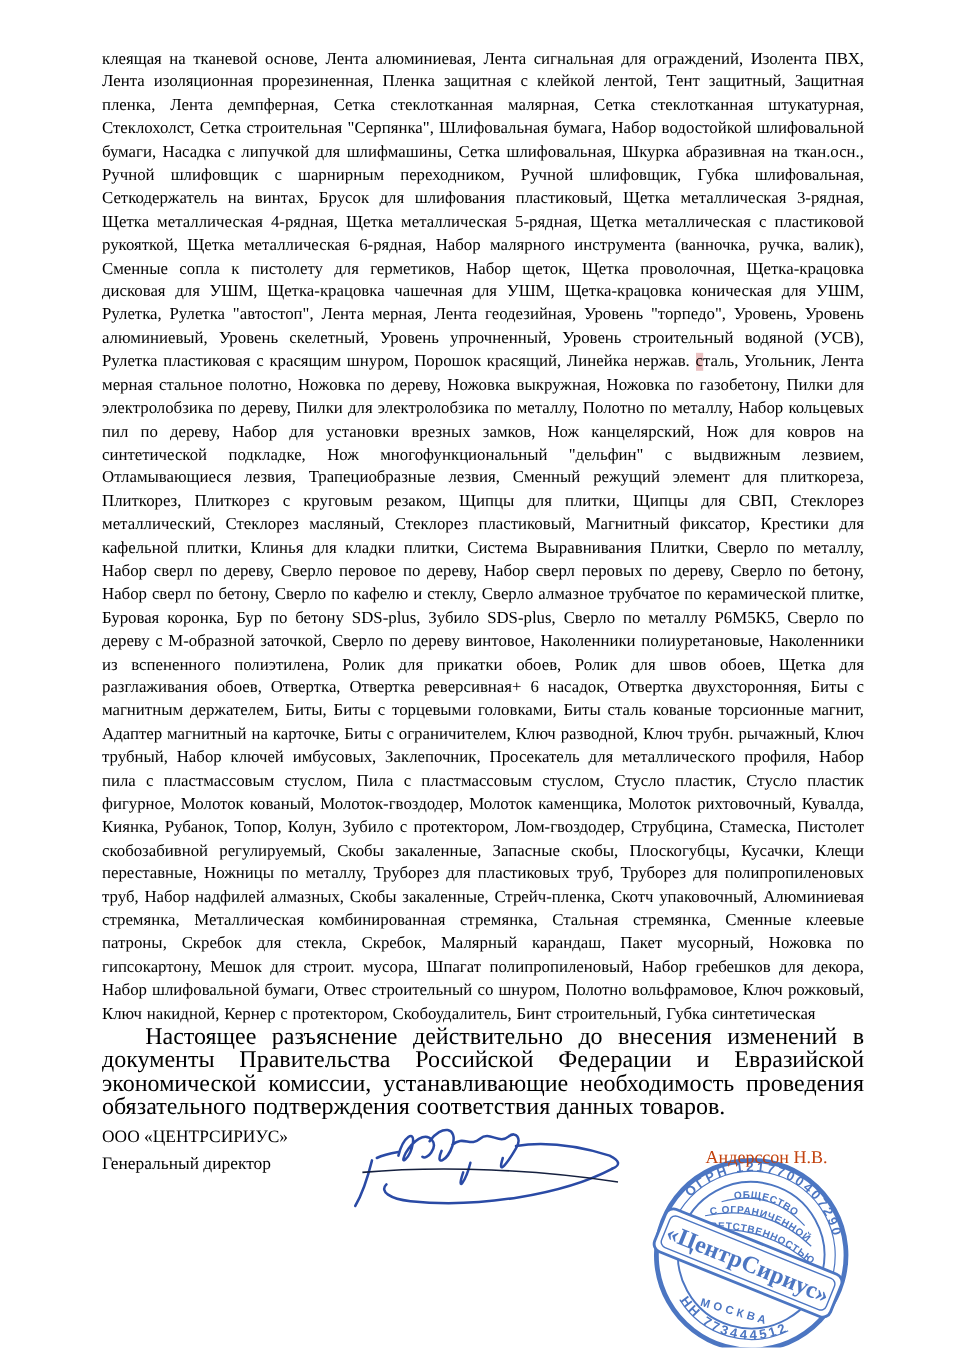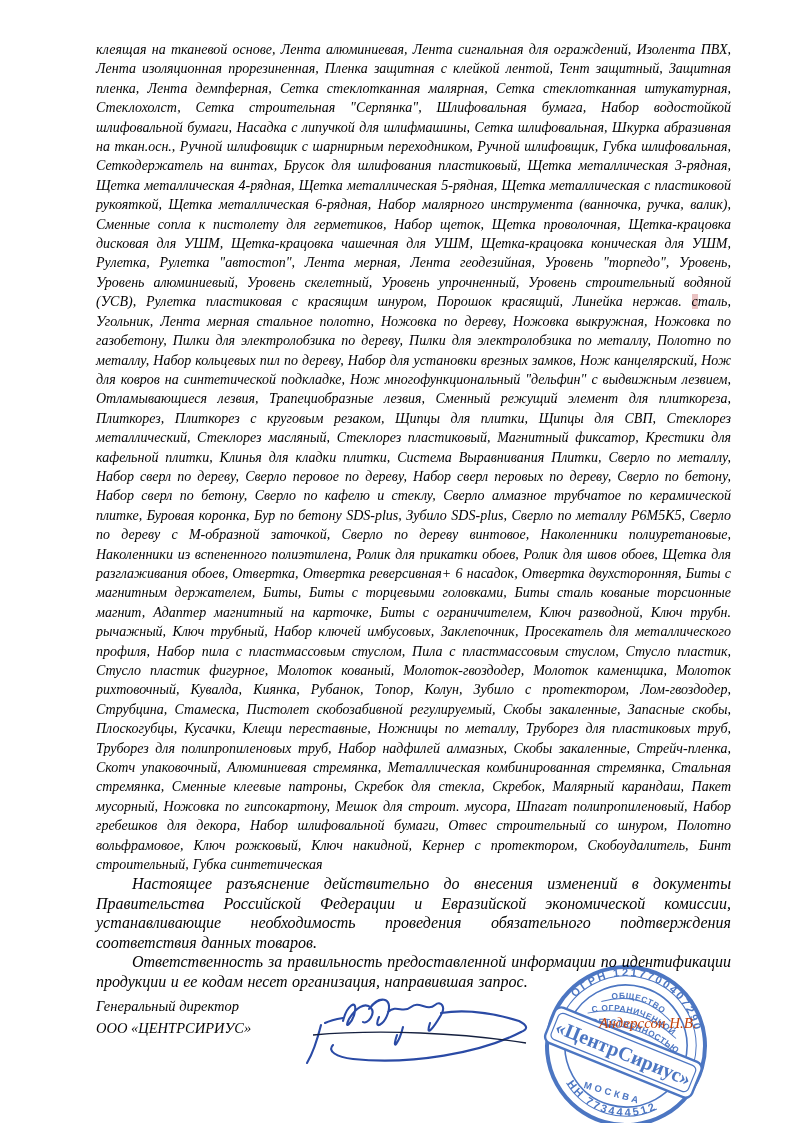--- a/index.html
+++ b/index.html
@@ -5,34 +5,34 @@
   html,body { margin:0; padding:0; }
   body {
     width:794px; height:1123px;
     background:#ffffff;
     position:relative;
     font-family:"Liberation Serif", serif;
     color:#000;
     overflow:hidden;
   }
   .content {
-    position:absolute; left:96px; top:40px; width:635px;font-style:italic;
+    position:absolute; left:85px; top:40px; width:635px;
   }
   .body-list {
     margin:0;
     text-align:justify;
     font-size:14px;
     line-height:19.4px;
     word-spacing:0.5px;
   }
   .para {
     margin:0;
     text-align:justify;
     text-indent:36px;
-    font-size:16px;
+    font-size:20px;
     line-height:19.4px;
     word-spacing:0.5px;
   }
   .hl { background:#eac2c2; }
   .sig-block {
     position:relative;
     margin-top:4px;
     height:110px;
     font-size:14.5px;
   }
@@ -56,25 +56,24 @@
 </style>
 </head>
 <body>
 
 <div class="content">
 
   <p class="body-list"><span>клеящая на тканевой основе, Лента алюминиевая, Лента сигнальная для ограждений, Изолента ПВХ, Лента изоляционная прорезиненная, Пленка защитная с клейкой лентой, Тент защитный, Защитная пленка, Лента демпферная, Сетка стеклотканная малярная, Сетка стеклотканная штукатурная, Стеклохолст, Сетка строительная "Серпянка", Шлифовальная бумага, Набор водостойкой шлифовальной бумаги, Насадка с липучкой для шлифмашины, Сетка шлифовальная, Шкурка абразивная на ткан.осн., Ручной шлифовщик с шарнирным переходником, Ручной шлифовщик, Губка шлифовальная, Сеткодержатель на винтах, Брусок для шлифования пластиковый, Щетка металлическая 3-рядная, Щетка металлическая 4-рядная, Щетка металлическая 5-рядная, Щетка металлическая с пластиковой рукояткой, Щетка металлическая 6-рядная, Набор малярного инструмента (ванночка, ручка, валик), Сменные сопла к пистолету для герметиков, Набор щеток, Щетка проволочная, Щетка-крацовка дисковая для УШМ, Щетка-крацовка чашечная для УШМ, Щетка-крацовка коническая для УШМ, Рулетка, Рулетка "автостоп", Лента мерная, Лента геодезийная, Уровень "торпедо", Уровень, Уровень алюминиевый, Уровень скелетный, Уровень упрочненный, Уровень строительный водяной (УСВ), Рулетка пластиковая с красящим шнуром, Порошок красящий, Линейка нержав. </span><span class="hl">с</span><span>таль, Угольник, Лента мерная стальное полотно, Ножовка по дереву, Ножовка выкружная, Ножовка по газобетону, Пилки для электролобзика по дереву, Пилки для электролобзика по металлу, Полотно по металлу, Набор кольцевых пил по дереву, Набор для установки врезных замков, Нож канцелярский, Нож для ковров на синтетической подкладке, Нож многофункциональный "дельфин" с выдвижным лезвием, Отламывающиеся лезвия, Трапециобразные лезвия, Сменный режущий элемент для плиткореза, Плиткорез, Плиткорез с круговым резаком, Щипцы для плитки, Щипцы для СВП, Стеклорез металлический, Стеклорез масляный, Стеклорез пластиковый, Магнитный фиксатор, Крестики для кафельной плитки, Клинья для кладки плитки, Система Выравнивания Плитки, Сверло по металлу, Набор сверл по дереву, Сверло перовое по дереву, Набор сверл перовых по дереву, Сверло по бетону, Набор сверл по бетону, Сверло по кафелю и стеклу, Сверло алмазное трубчатое по керамической плитке, Буровая коронка, Бур по бетону SDS-plus, Зубило SDS-plus, Сверло по металлу Р6М5К5, Сверло по дереву с М-образной заточкой, Сверло по дереву винтовое, Наколенники полиуретановые, Наколенники из вспененного полиэтилена, Ролик для прикатки обоев, Ролик для швов обоев, Щетка для разглаживания обоев, Отвертка, Отвертка реверсивная+ 6 насадок, Отвертка двухсторонняя, Биты с магнитным держателем, Биты, Биты с торцевыми головками, Биты сталь кованые торсионные магнит, Адаптер магнитный на карточке, Биты с ограничителем, Ключ разводной, Ключ трубн. рычажный, Ключ трубный, Набор ключей имбусовых, Заклепочник, Просекатель для металлического профиля, Набор пила с пластмассовым стуслом, Пила с пластмассовым стуслом, Стусло пластик, Стусло пластик фигурное, Молоток кованый, Молоток-гвоздодер, Молоток каменщика, Молоток рихтовочный, Кувалда, Киянка, Рубанок, Топор, Колун, Зубило с протектором, Лом-гвоздодер, Струбцина, Стамеска, Пистолет скобозабивной регулируемый, Скобы закаленные, Запасные скобы, Плоскогубцы, Кусачки, Клещи переставные, Ножницы по металлу, Труборез для пластиковых труб, Труборез для полипропиленовых труб, Набор надфилей алмазных, Скобы закаленные, Стрейч-пленка, Скотч упаковочный, Алюминиевая стремянка, Металлическая комбинированная стремянка, Стальная стремянка, Сменные клеевые патроны, Скребок для стекла, Скребок, Малярный карандаш, Пакет мусорный, Ножовка по гипсокартону, Мешок для строит. мусора, Шпагат полипропиленовый, Набор гребешков для декора, Набор шлифовальной бумаги, Отвес строительный со шнуром, Полотно вольфрамовое, Ключ рожковый, Ключ накидной, Кернер с протектором, Скобоудалитель, Бинт строительный, Губка синтетическая</span></p>
 
   <p class="para">Настоящее разъяснение действительно до внесения изменений в документы Правительства Российской Федерации и Евразийской экономической комиссии, устанавливающие необходимость проведения обязательного подтверждения соответствия данных товаров.</p>
 
-  <p class="para">Ответственность за правильность предоставленной информации по идентификации продукции и ее кодам несет организация, направившая запрос.</p>
 
   <div class="sig-block">
+    <div class="sig-line">ООО «ЦЕНТРСИРИУС»</div>
     <div class="sig-line">Генеральный директор</div>
-    <div class="sig-line">ООО «ЦЕНТРСИРИУС»</div>
 
     <svg class="sig-svg" width="250" height="85" viewBox="0 0 250 85">
       <g fill="none" stroke="#2a4aa5" stroke-width="2.1" stroke-linecap="round">
         <path d="M 34,36 C 40,33 46,32 52,31"></path>
         <path d="M 52,34 C 56,18 66,12 64,24 C 62,36 52,44 58,32 C 64,22 74,14 80,21 C 85,27 76,38 72,35
                  M 78,22 C 88,8 102,10 97,26 C 93,38 82,44 88,30
                  M 97,25 C 106,17 112,27 120,20 C 128,13 136,25 144,18 C 150,13 155,20 150,28 C 143,40 134,52 139,36"></path>
         <path d="M 30,38 C 26,54 22,66 16,76"></path>
         <path d="M 112,40 C 108,56 100,66 106,48"></path>
         <path d="M 150,26 C 175,22 202,26 228,34 C 236,38 238,42 230,45"></path>

